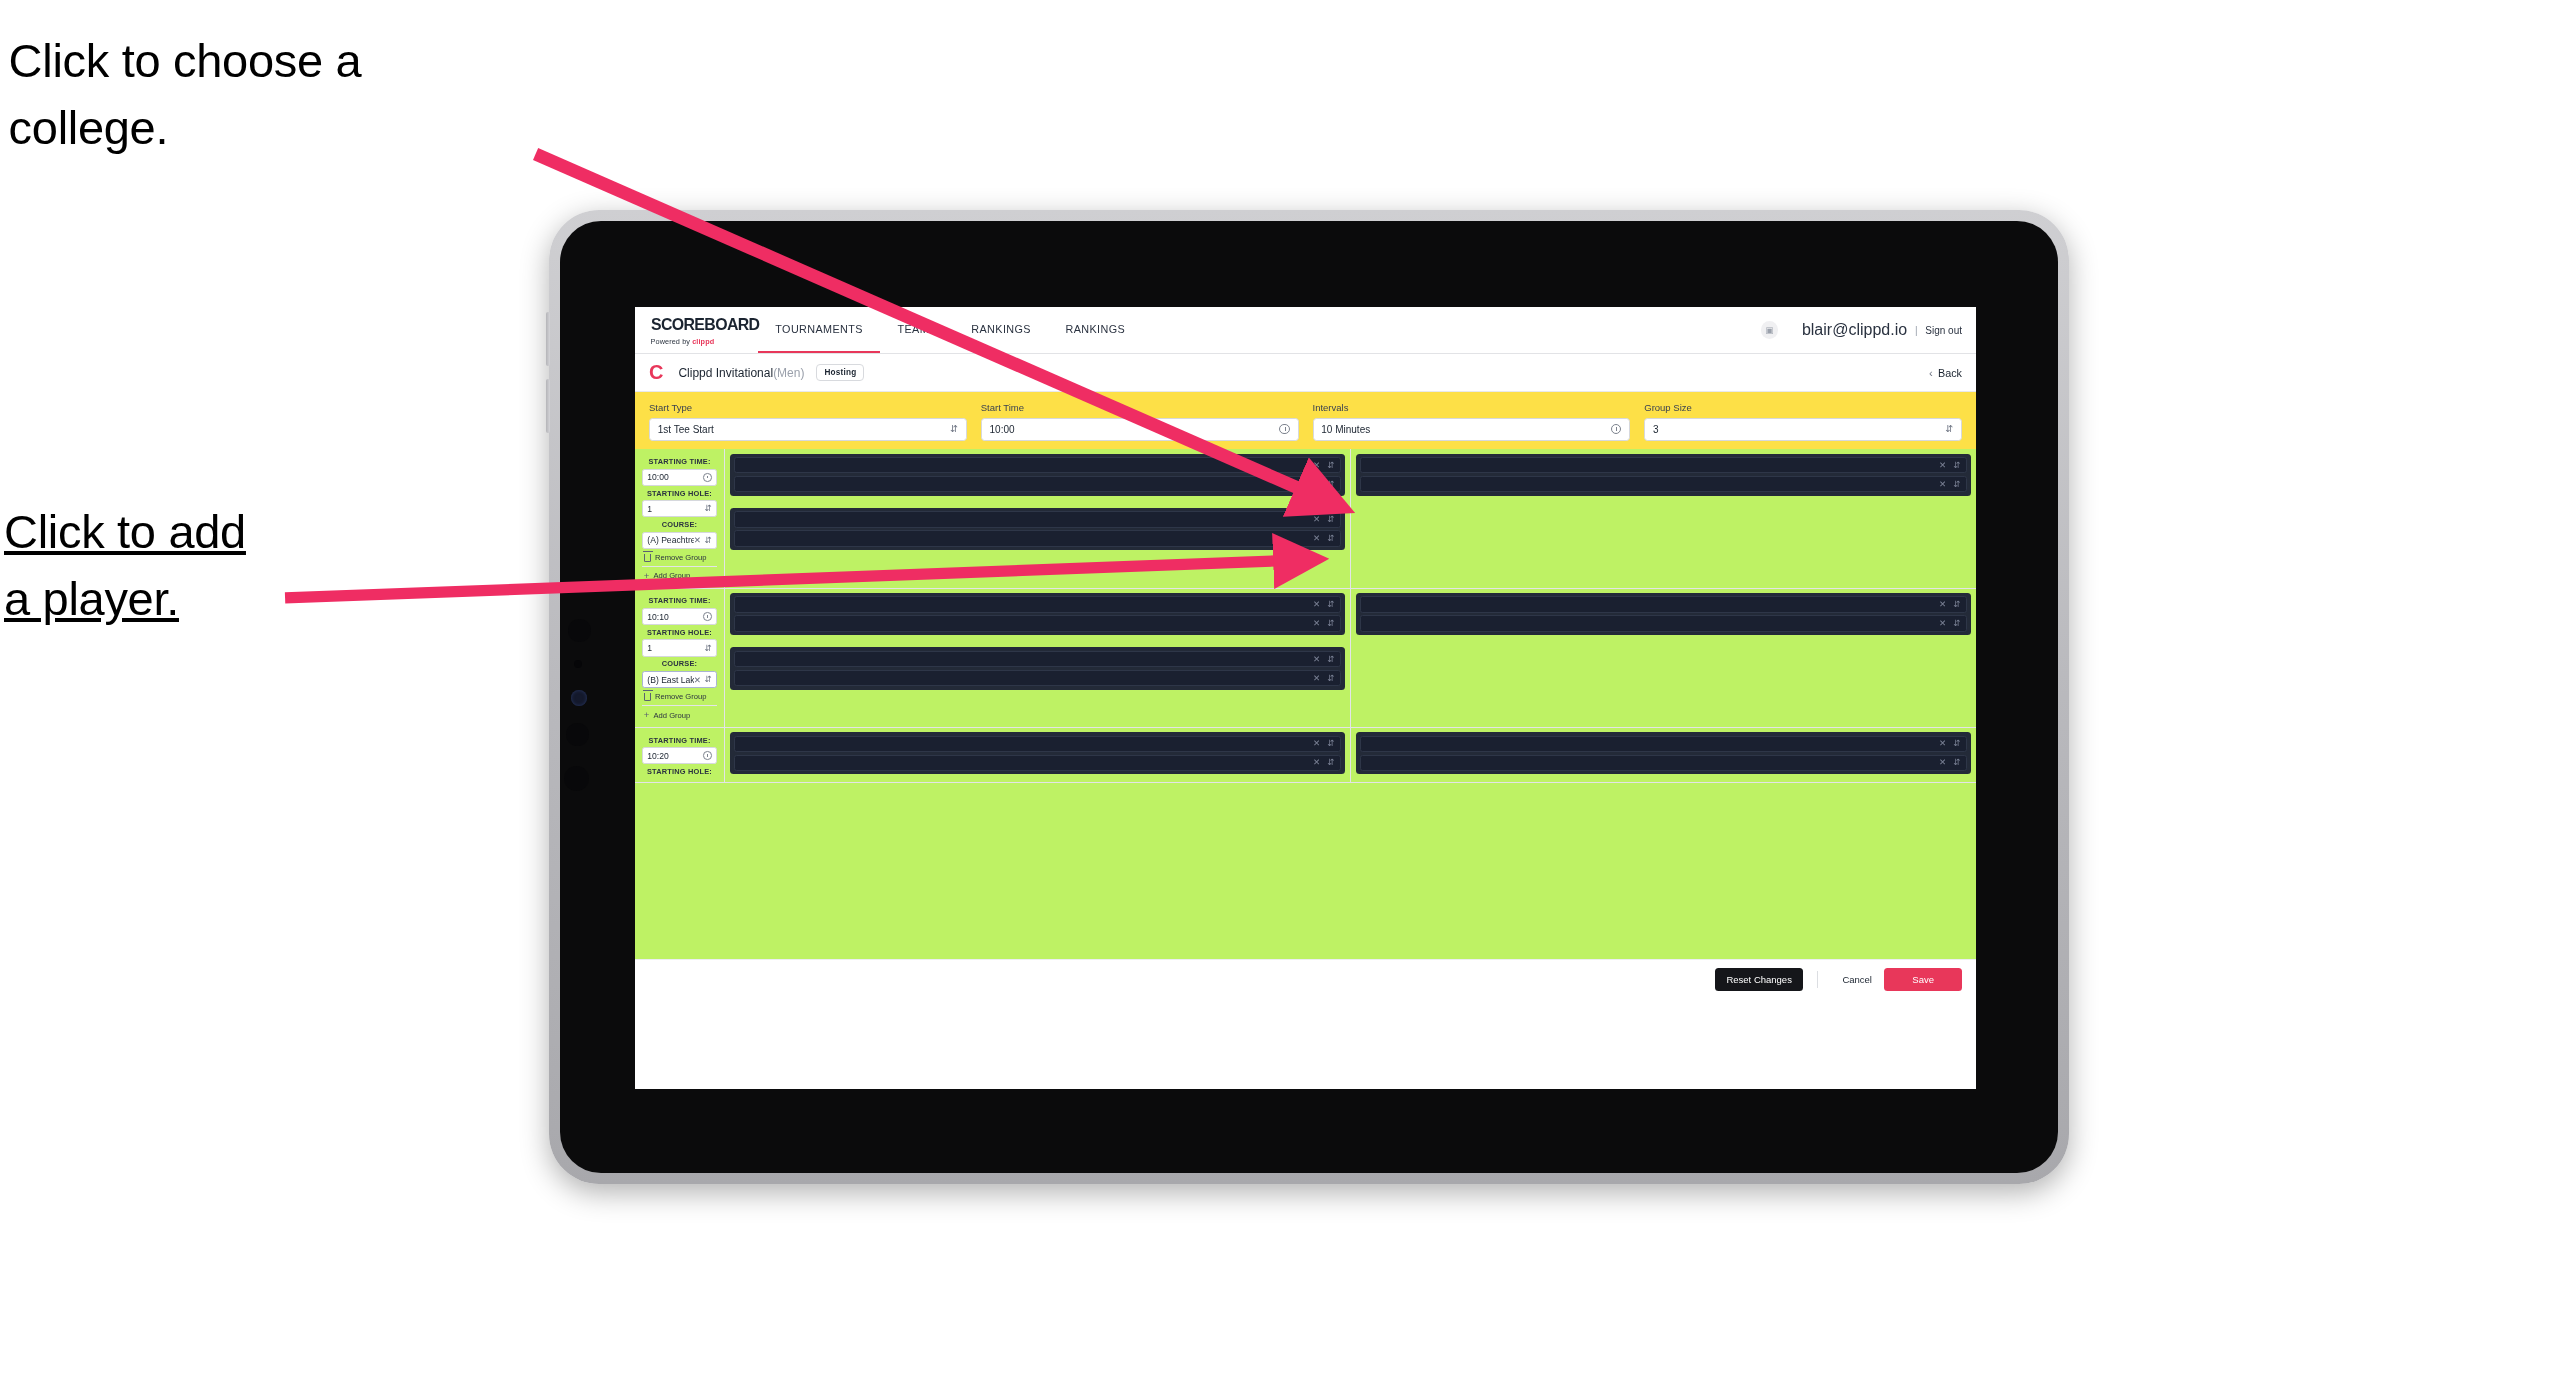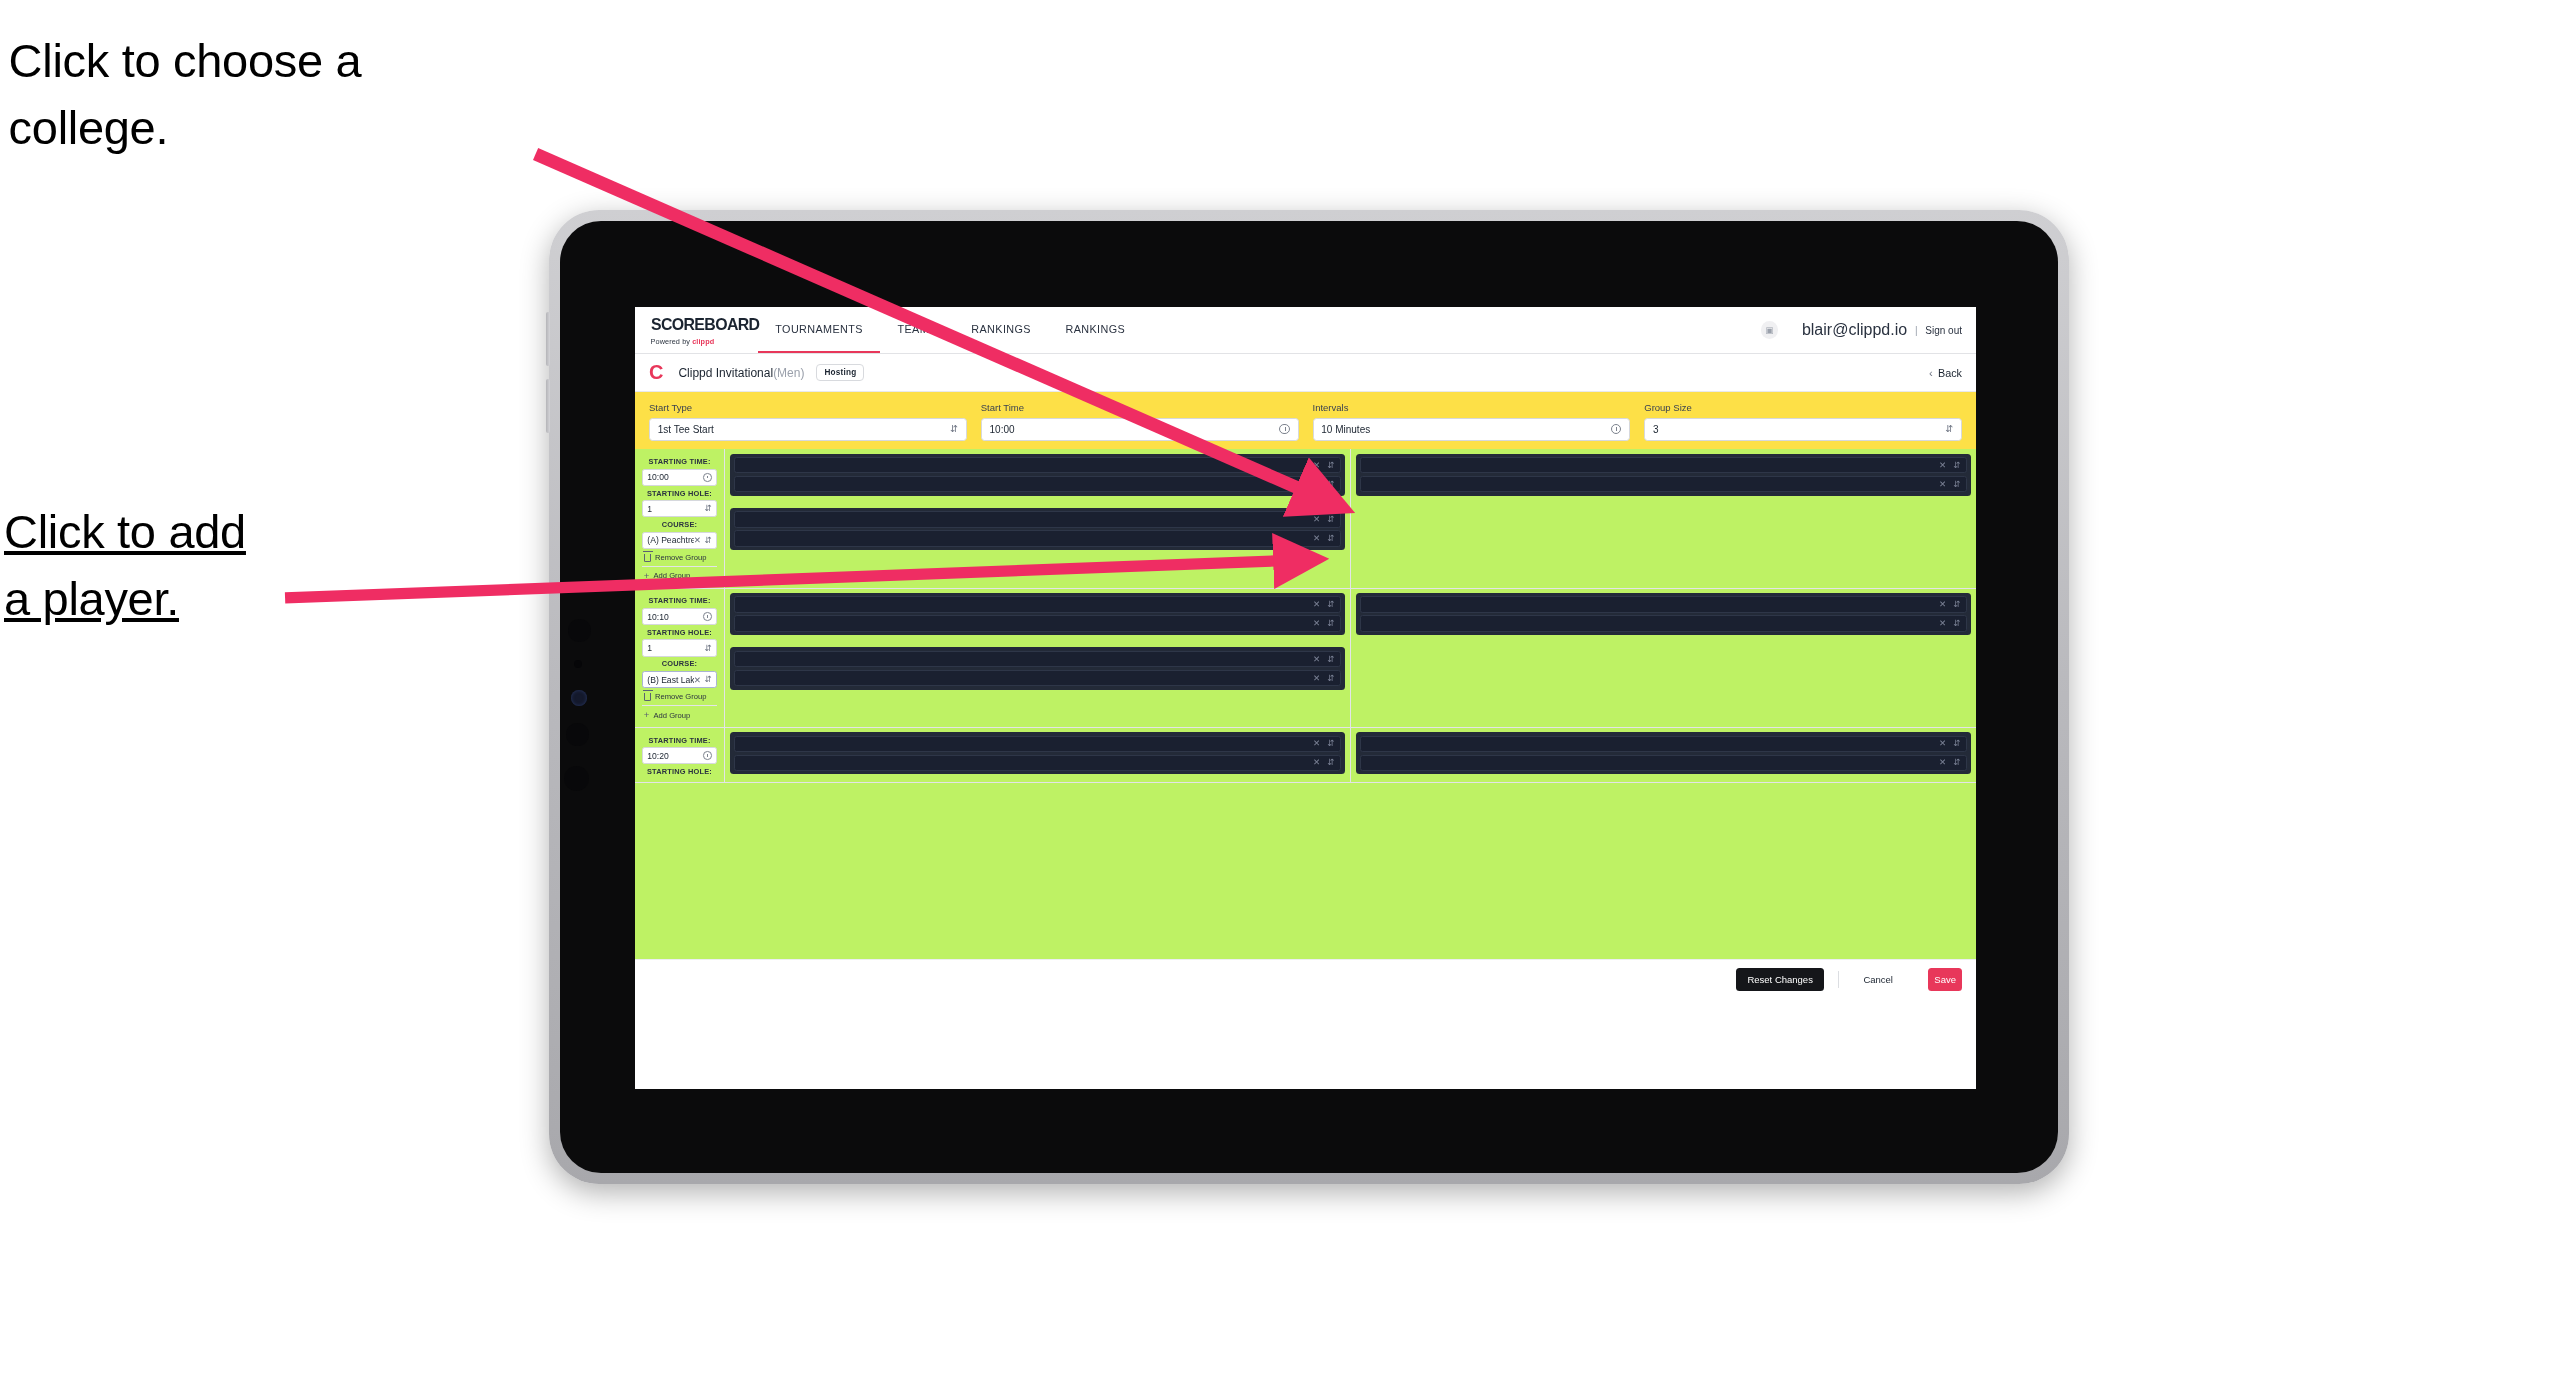--- a/index.html
+++ b/index.html
@@ -170,21 +170,21 @@
     gap: 0; padding-right: 14px; background: #fff; border-top: 0.9px solid #eceef0;
   }
   .btn-reset {
     background: #15161a; color: #fff; font-size: 9.5px; border-radius: 3.5px;
     padding: 6px 11.2px; cursor: pointer;
   }
   .foot-div { width: 0.9px; height: 17.3px; background: #dcdee2; margin: 0 14px; }
   .btn-cancel { font-size: 9.5px; color: #1b2430; padding: 6px 10.4px; cursor: pointer; }
   .btn-save {
     background: #e8375a; color: #fff; font-size: 9.5px; border-radius: 3.5px;
-    padding: 6px 6px; margin-left: 25px; cursor: pointer;
+    padding: 6px 28px; margin-left: 2px; cursor: pointer;
   }
 </style>
 </head>
 <body>
 
 <div class="tablet">
   <div class="tablet-inner"></div>
   <div class="tablet-sidebtn" style="top:102px; height:54px;"></div>
   <div class="tablet-sidebtn" style="top:169px; height:54px;"></div>
 </div>

